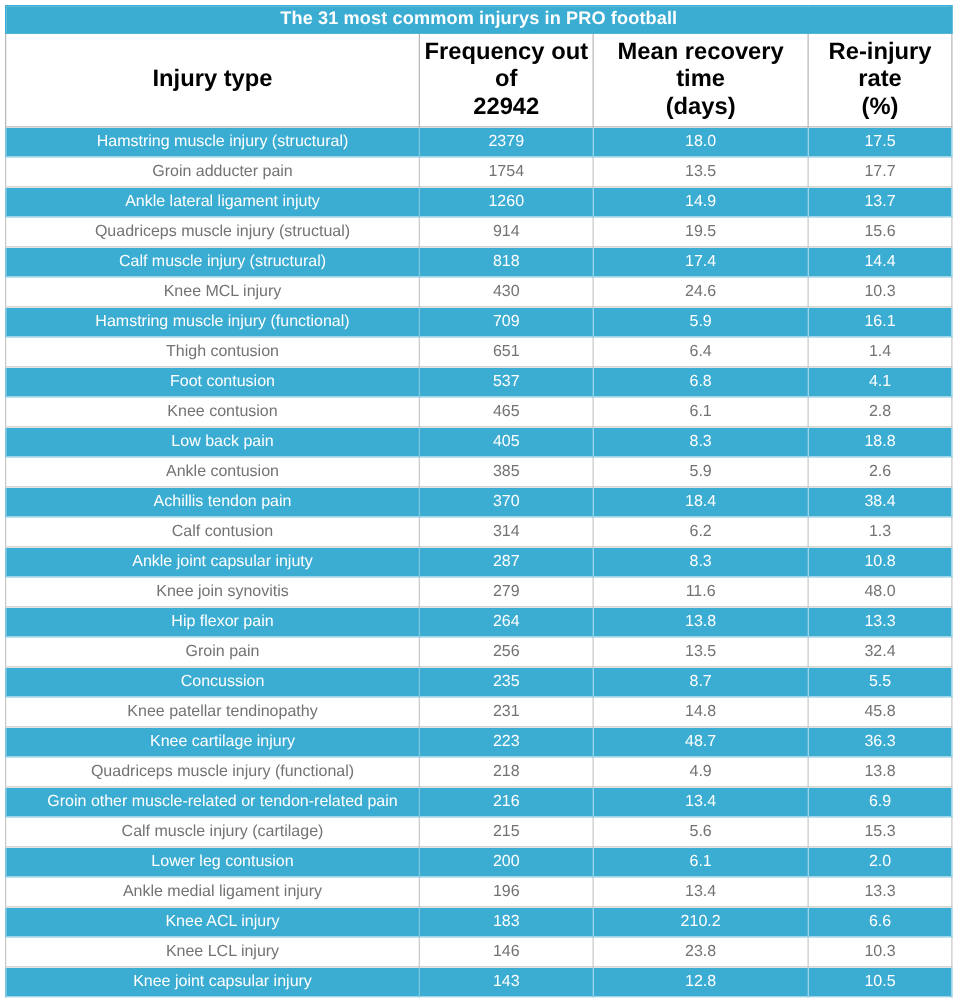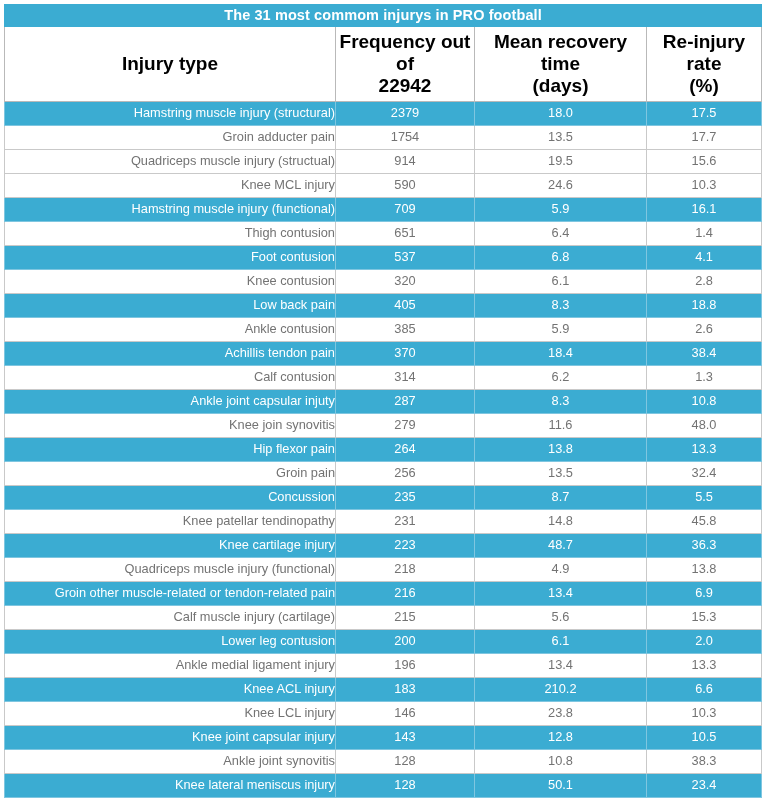--- a/index.html
+++ b/index.html
@@ -57,21 +57,21 @@
   tbody tr td {
     border: 1px solid #c9c9c9;
     padding: 2px 0 3px 0;
     height: 18px;
     line-height: 1.18;
     font-size: 12.8px;
     white-space: nowrap;
     overflow: hidden;
   }
   tbody tr td.cell-type {
-    text-align: right;
+    text-align: center;
     padding-left: 16px;
   }
   tbody tr td.cell-num {
     text-align: center;
   }
   tbody tr.band td {
     background: #3BACD2;
     color: #ffffff;
     border-color: #7fc6e0;
   }
@@ -118,29 +118,41 @@
           <td class="cell-num">2379</td>
           <td class="cell-num">18.0</td>
           <td class="cell-num">17.5</td>
         </tr>
         <tr class="plain">
           <td class="cell-type">Groin adducter pain</td>
           <td class="cell-num">1754</td>
           <td class="cell-num">13.5</td>
           <td class="cell-num">17.7</td>
         </tr>
+        <tr class="band">
+          <td class="cell-type">Ankle lateral ligament injuty</td>
+          <td class="cell-num">1260</td>
+          <td class="cell-num">14.9</td>
+          <td class="cell-num">13.7</td>
+        </tr>
         <tr class="plain">
           <td class="cell-type">Quadriceps muscle injury (structual)</td>
           <td class="cell-num">914</td>
           <td class="cell-num">19.5</td>
           <td class="cell-num">15.6</td>
         </tr>
+        <tr class="band">
+          <td class="cell-type">Calf muscle injury (structural)</td>
+          <td class="cell-num">818</td>
+          <td class="cell-num">17.4</td>
+          <td class="cell-num">14.4</td>
+        </tr>
         <tr class="plain">
           <td class="cell-type">Knee MCL injury</td>
-          <td class="cell-num">590</td>
+          <td class="cell-num">430</td>
           <td class="cell-num">24.6</td>
           <td class="cell-num">10.3</td>
         </tr>
         <tr class="band">
           <td class="cell-type">Hamstring muscle injury (functional)</td>
           <td class="cell-num">709</td>
           <td class="cell-num">5.9</td>
           <td class="cell-num">16.1</td>
         </tr>
         <tr class="plain">
@@ -150,21 +162,21 @@
           <td class="cell-num">1.4</td>
         </tr>
         <tr class="band">
           <td class="cell-type">Foot contusion</td>
           <td class="cell-num">537</td>
           <td class="cell-num">6.8</td>
           <td class="cell-num">4.1</td>
         </tr>
         <tr class="plain">
           <td class="cell-type">Knee contusion</td>
-          <td class="cell-num">320</td>
+          <td class="cell-num">465</td>
           <td class="cell-num">6.1</td>
           <td class="cell-num">2.8</td>
         </tr>
         <tr class="band">
           <td class="cell-type">Low back pain</td>
           <td class="cell-num">405</td>
           <td class="cell-num">8.3</td>
           <td class="cell-num">18.8</td>
         </tr>
         <tr class="plain">

